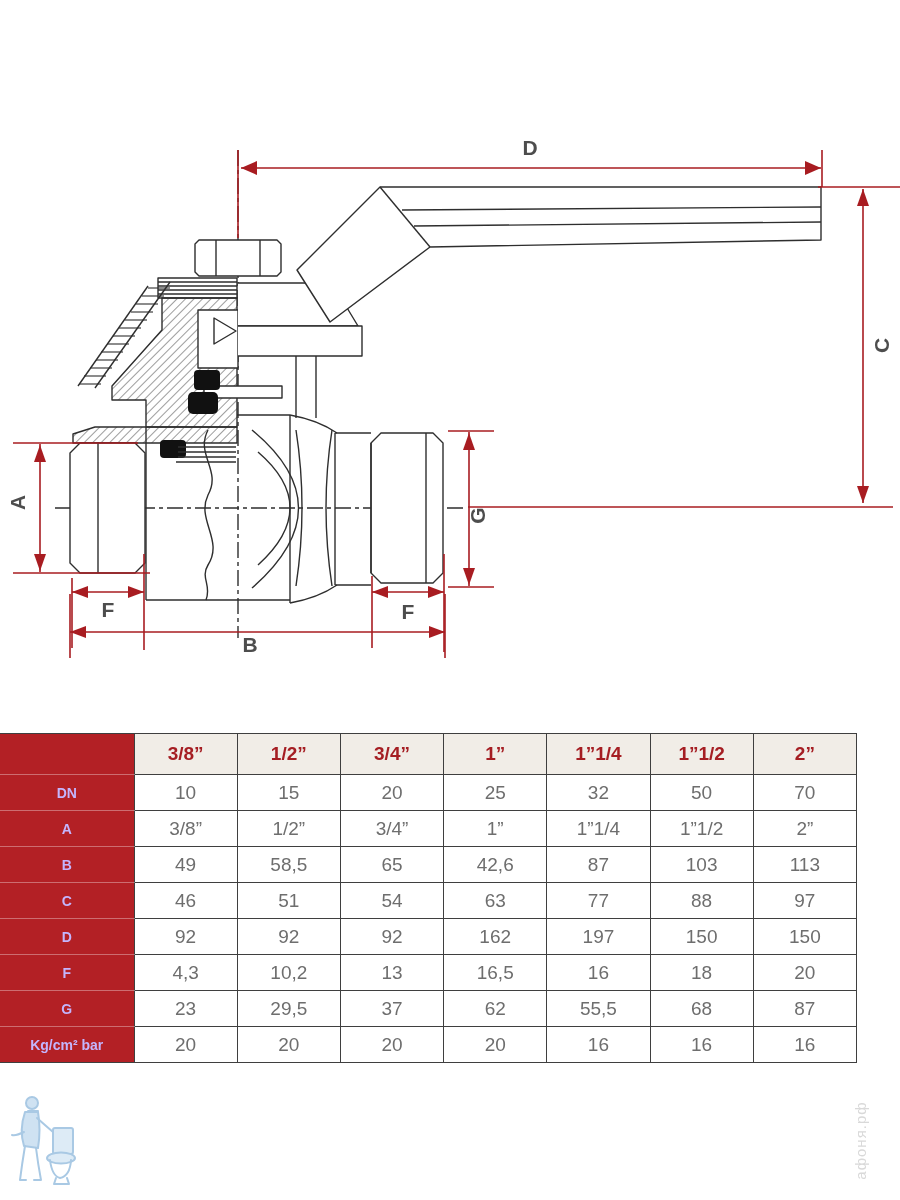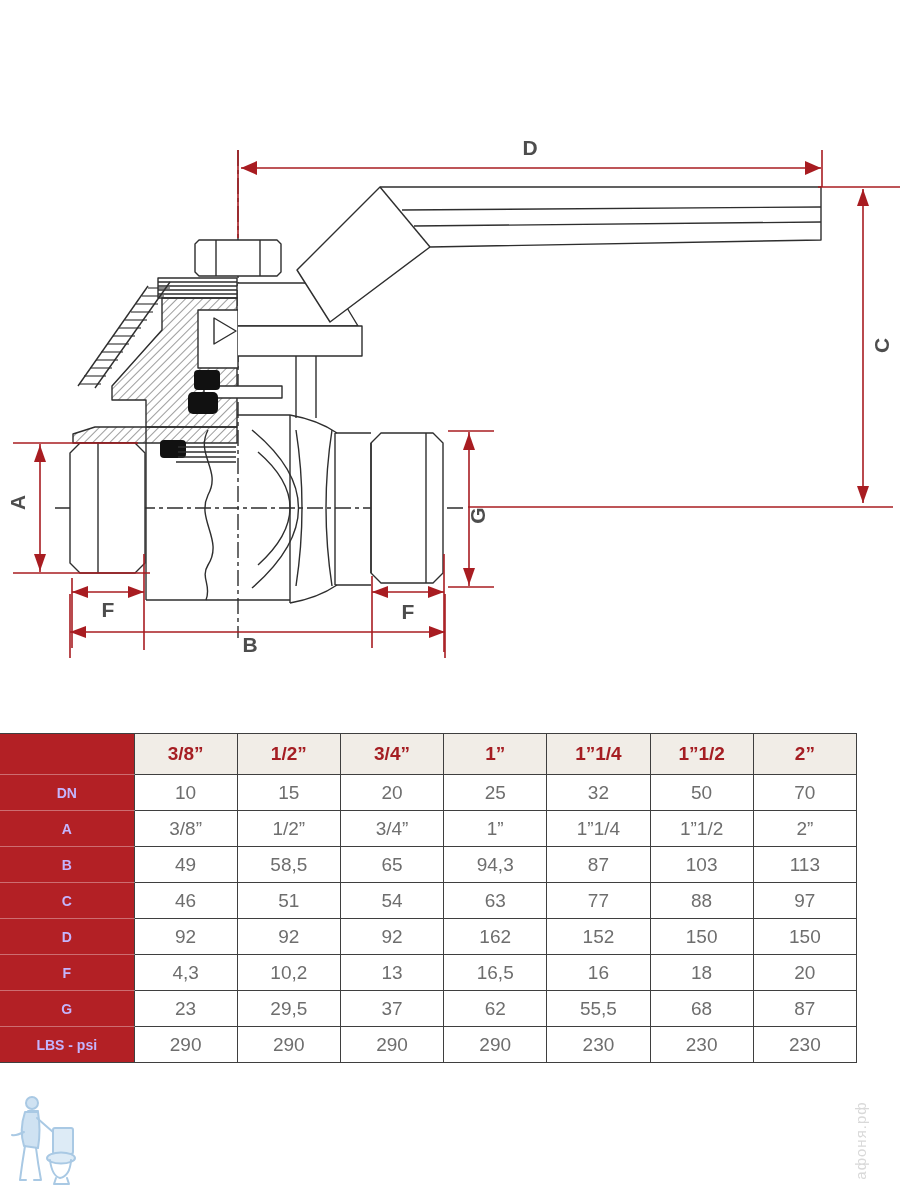--- a/index.html
+++ b/index.html
@@ -228,42 +228,42 @@
           <td class="cell">1”</td>
           <td class="cell">1”1/4</td>
           <td class="cell">1”1/2</td>
           <td class="cell">2”</td>
         </tr>
         <tr class="datarow">
           <td class="rowlabel">B</td>
           <td class="cell">49</td>
           <td class="cell">58,5</td>
           <td class="cell">65</td>
-          <td class="cell">94,3</td>
+          <td class="cell">42,6</td>
           <td class="cell">87</td>
           <td class="cell">103</td>
           <td class="cell">113</td>
         </tr>
         <tr class="datarow">
           <td class="rowlabel">C</td>
           <td class="cell">46</td>
           <td class="cell">51</td>
           <td class="cell">54</td>
           <td class="cell">63</td>
           <td class="cell">77</td>
           <td class="cell">88</td>
           <td class="cell">97</td>
         </tr>
         <tr class="datarow">
           <td class="rowlabel">D</td>
           <td class="cell">92</td>
           <td class="cell">92</td>
           <td class="cell">92</td>
           <td class="cell">162</td>
-          <td class="cell">152</td>
+          <td class="cell">197</td>
           <td class="cell">150</td>
           <td class="cell">150</td>
         </tr>
         <tr class="datarow">
           <td class="rowlabel">F</td>
           <td class="cell">4,3</td>
           <td class="cell">10,2</td>
           <td class="cell">13</td>
           <td class="cell">16,5</td>
           <td class="cell">16</td>
@@ -274,28 +274,28 @@
           <td class="rowlabel">G</td>
           <td class="cell">23</td>
           <td class="cell">29,5</td>
           <td class="cell">37</td>
           <td class="cell">62</td>
           <td class="cell">55,5</td>
           <td class="cell">68</td>
           <td class="cell">87</td>
         </tr>
         <tr class="datarow">
-          <td class="rowlabel">LBS - psi</td>
-          <td class="cell">290</td>
-          <td class="cell">290</td>
-          <td class="cell">290</td>
-          <td class="cell">290</td>
-          <td class="cell">230</td>
-          <td class="cell">230</td>
-          <td class="cell">230</td>
+          <td class="rowlabel">Kg/cm² bar</td>
+          <td class="cell">20</td>
+          <td class="cell">20</td>
+          <td class="cell">20</td>
+          <td class="cell">20</td>
+          <td class="cell">16</td>
+          <td class="cell">16</td>
+          <td class="cell">16</td>
         </tr>
       </tbody>
   </table>
 
   <div class="watermark">афоня.рф</div>
 
   <svg class="logo" width="85" height="95" viewBox="0 0 85 95">
     <g stroke="#a9c9e4" stroke-width="2" fill="none" stroke-linecap="round" stroke-linejoin="round">
 
       <rect x="45" y="36" width="20" height="26" rx="2" fill="#ddebf6"></rect>

